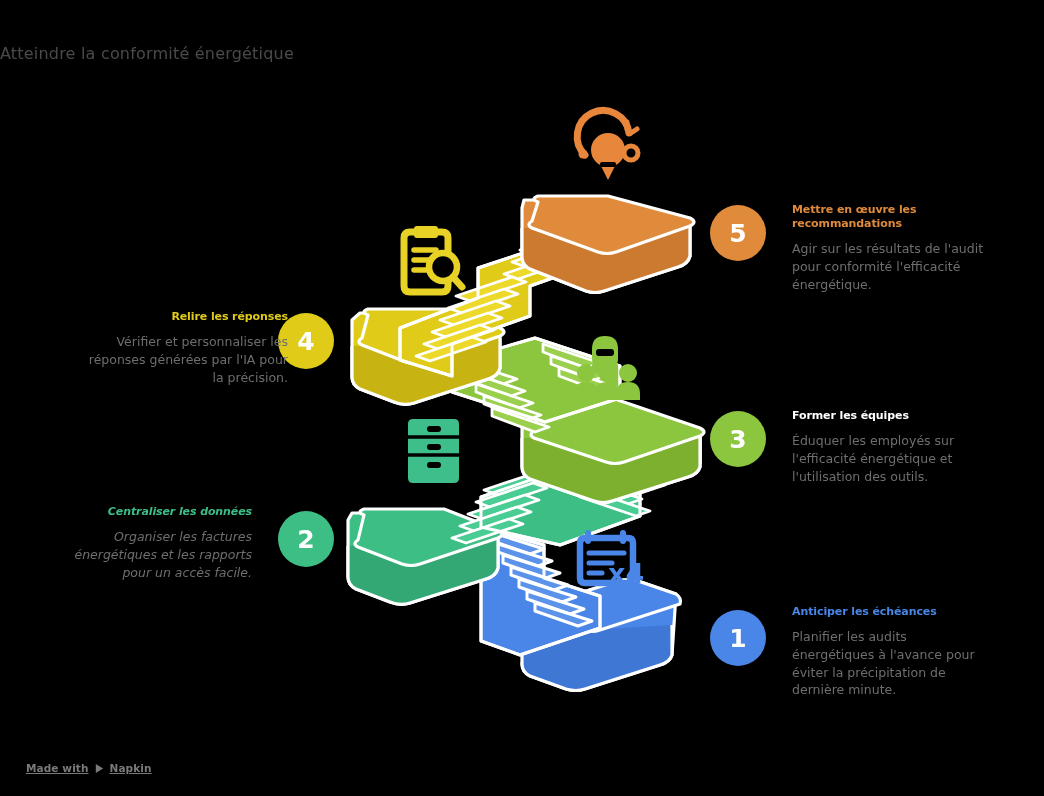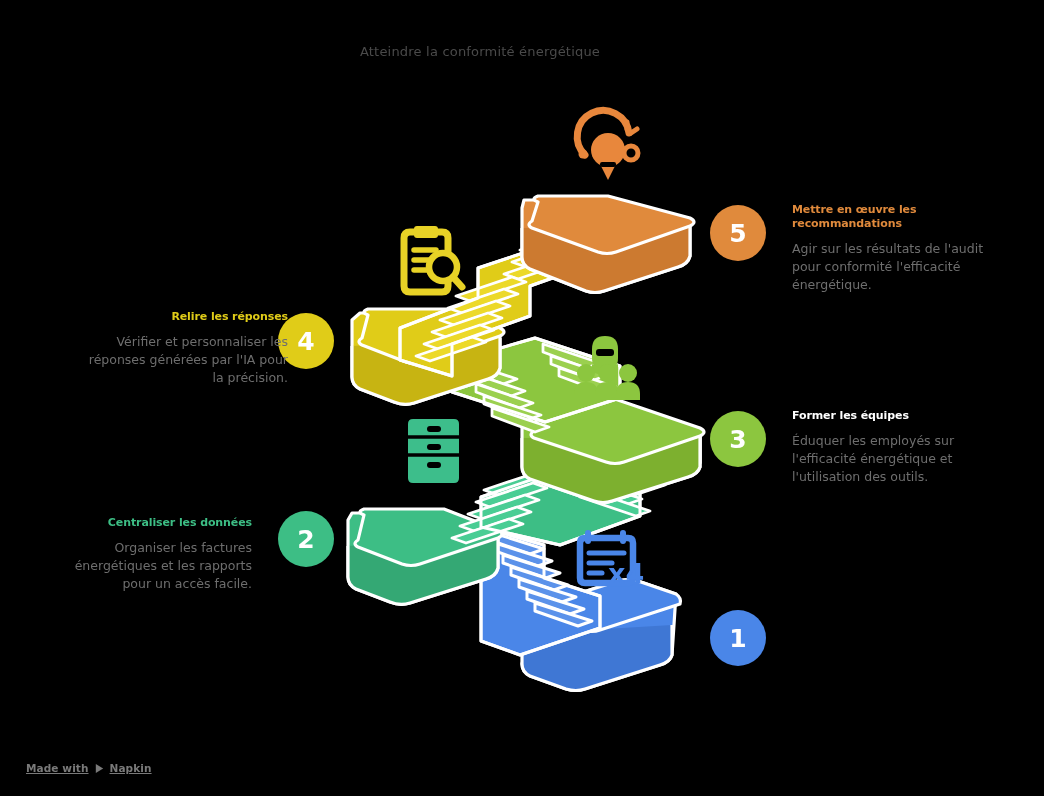--- a/index.html
+++ b/index.html
@@ -4,22 +4,22 @@
 <style>
   html,body{margin:0;padding:0;background:#000;}
   body{
     width:1044px;height:796px;position:relative;overflow:hidden;
     font-family:"DejaVu Sans","Liberation Sans",sans-serif;
     -webkit-font-smoothing:antialiased;
   }
   #stage{position:absolute;inset:0;}
 
   .title{
-    position:absolute;left:0;top:44px;width:960px;text-align:center;
-    color:#4a4a4a;font-size:13px;font-weight:400;letter-spacing:.2px;
+    position:absolute;left:0;top:44px;width:960px;
+    color:#4a4a4a;font-size:16px;font-weight:400;letter-spacing:.2px;
   }
 
   svg.scene{position:absolute;left:0;top:0;width:1044px;height:796px;}
 
   
   .circle{
     position:absolute;width:56px;height:56px;border-radius:50%;
     display:flex;align-items:center;justify-content:center;
     color:#fff;font-size:25px;font-weight:700;
     box-shadow:0 0 0 4px #000;
@@ -226,25 +226,29 @@
   <div class="block right-align" style="left:52px;top:310px;margin-left:36px;">
     <h3 style="color:#E0CC18;">Relire les réponses</h3>
     <p>Vérifier et personnaliser les réponses générées par l'IA pour la précision.</p>
   </div>
 
   <div class="block left-align" style="left:792px;top:409px;">
     <h3 style="color:#ffffff;">Former les équipes</h3>
     <p>Éduquer les employés sur l'efficacité énergétique et l'utilisation des outils.</p>
   </div>
 
-  <div class="block right-align" style="left:52px;top:516px;">
+  <div class="block right-align" style="left:52px;top:505px;font-style:italic;">
     <h3 style="color:#3DBE85;">Centraliser les données</h3>
     <p>Organiser les factures énergétiques et les rapports pour un accès facile.</p>
   </div>
 
+  <div class="block left-align" style="left:792px;top:605px;">
+    <h3 style="color:#4A86E8;">Anticiper les échéances</h3>
+    <p>Planifier les audits énergétiques à l'avance pour éviter la précipitation de dernière minute.</p>
+  </div>
 
   <div class="watermark">
     <span>Made with</span>
     <span class="logo">
       <svg viewBox="0 0 12 12" width="11" height="11">
         <path d="M2 1 L10 6 L2 11 Z" fill="#7a7a7a"></path>
       </svg>
     </span>
     <span>Napkin</span>
   </div>

